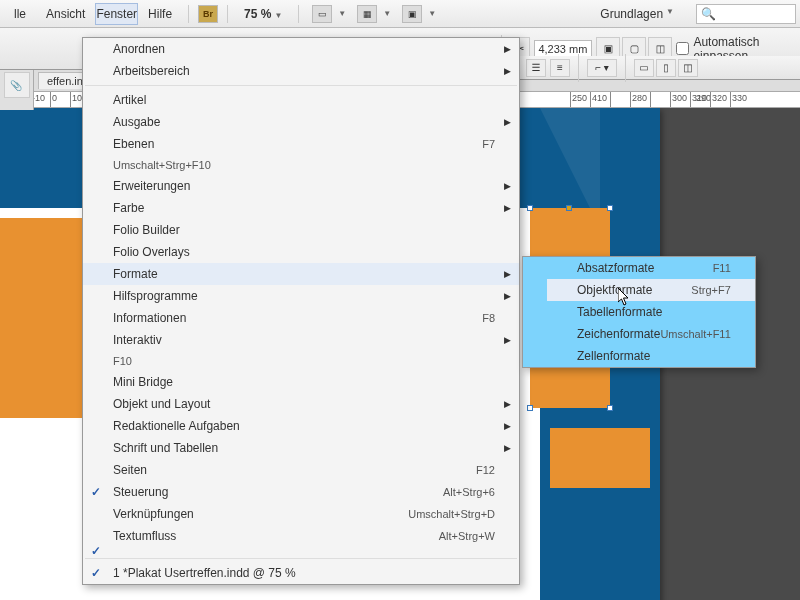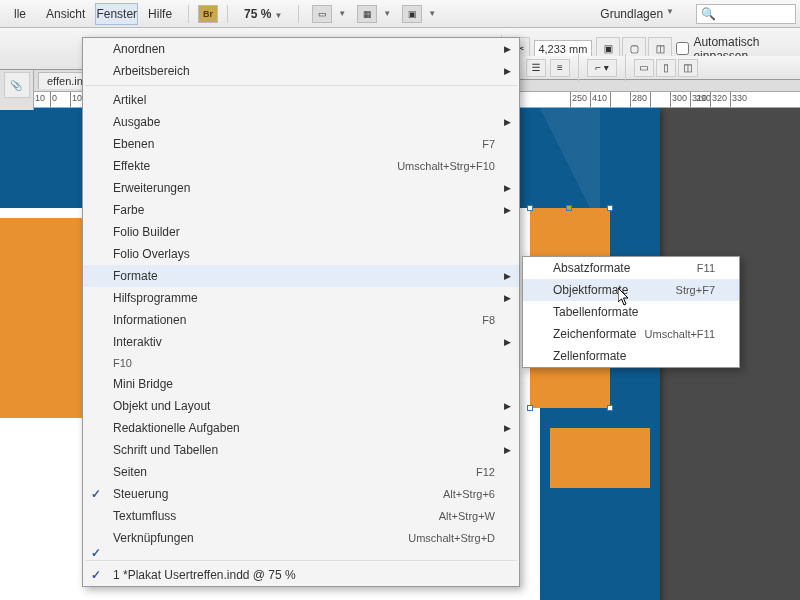--- a/index.html
+++ b/index.html
@@ -32,21 +32,21 @@
 .sel-handle{width:6px;height:6px;background:#fff;border:1px solid #3a7abd;position:absolute;}
 .sel-mid{background:#d4a017;}
 .menu{position:absolute;background:#f4f4f4;border:1px solid #999;box-shadow:3px 3px 8px rgba(0,0,0,0.3);z-index:100;min-width:438px;}
 .menu-item{display:flex;align-items:center;padding:4px 24px 4px 30px;position:relative;cursor:default;}
 .menu-item.hl{background:#e4ecf7;}
 .menu-item .label{flex:1;}
 .menu-item .shortcut{color:#555;font-size:11px;}
 .menu-item .arrow{position:absolute;right:8px;font-size:9px;color:#333;}
 .menu-check{position:absolute;left:8px;color:#2a5caa;font-weight:bold;}
 .menu-sep{height:1px;background:#ddd;margin:3px 2px;}
-.submenu{position:absolute;background:#ffffff;border:1px solid #999;box-shadow:3px 3px 8px rgba(0,0,0,0.3);z-index:101;min-width:218px;}
+.submenu{position:absolute;background:#7dd3fc;border:1px solid #999;box-shadow:3px 3px 8px rgba(0,0,0,0.3);z-index:101;min-width:218px;padding-left:24px;}
 .cursor{position:absolute;z-index:200;width:16px;height:20px;}
 .left-tools{position:absolute;left:0;top:70px;width:34px;background:#e0e0e0;border-right:1px solid #aaa;height:40px;z-index:2;}
 .left-tools .tb-icon{margin:2px auto;width:26px;height:26px;}
 svg{display:block;}
 </style>
 </head>
 <body>
 
 <div class="menubar">
   <span class="menubar-item">lle</span>
@@ -182,21 +182,20 @@
     </div>
     <div class="menu-item">
       <span class="label">Ausgabe</span>
       <span class="arrow">▶</span>
     </div>
     <div class="menu-item">
       <span class="label">Ebenen</span>
       <span class="shortcut">F7</span>
     </div>
     <div class="menu-item">
-      <span class="label">Effekte</span>
       <span class="shortcut">Umschalt+Strg+F10</span>
     </div>
     <div class="menu-item">
       <span class="label">Erweiterungen</span>
       <span class="arrow">▶</span>
     </div>
     <div class="menu-item">
       <span class="label">Farbe</span>
       <span class="arrow">▶</span>
     </div>
@@ -243,26 +242,26 @@
     <div class="menu-item">
       <span class="label">Seiten</span>
       <span class="shortcut">F12</span>
     </div>
     <div class="menu-item">
       <span class="menu-check">✓</span>
       <span class="label">Steuerung</span>
       <span class="shortcut">Alt+Strg+6</span>
     </div>
     <div class="menu-item">
+      <span class="label">Verknüpfungen</span>
+      <span class="shortcut">Umschalt+Strg+D</span>
+    </div>
+    <div class="menu-item">
       <span class="label">Textumfluss</span>
       <span class="shortcut">Alt+Strg+W</span>
-    </div>
-    <div class="menu-item">
-      <span class="label">Verknüpfungen</span>
-      <span class="shortcut">Umschalt+Strg+D</span>
     </div>
     <div class="menu-item">
       <span class="menu-check">✓</span>
     </div>
     <div class="menu-sep"></div>
     <div class="menu-item">
       <span class="menu-check">✓</span>
       <span class="label">1 *Plakat Usertreffen.indd @ 75 %</span>
     </div>
   </div>

